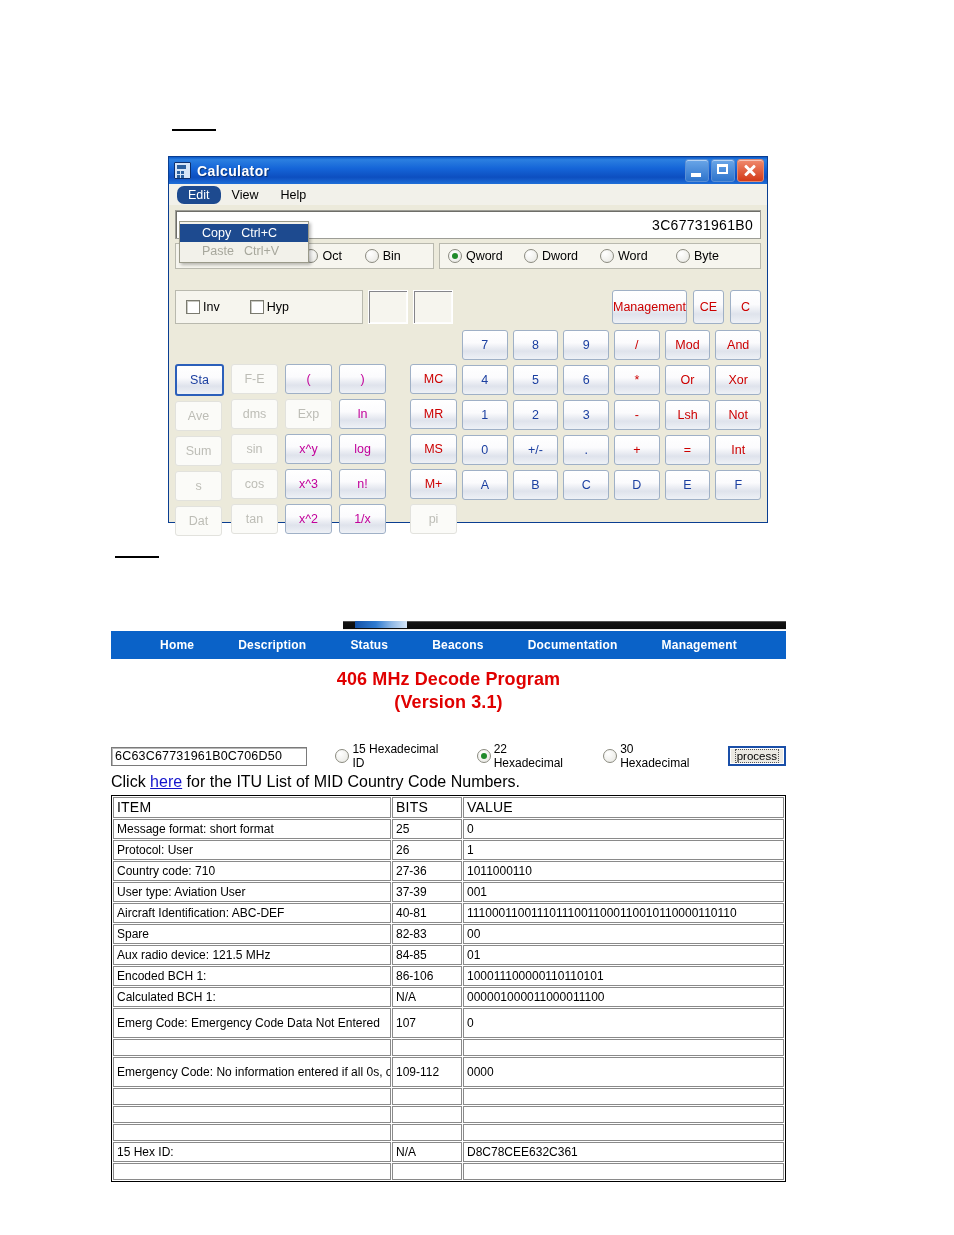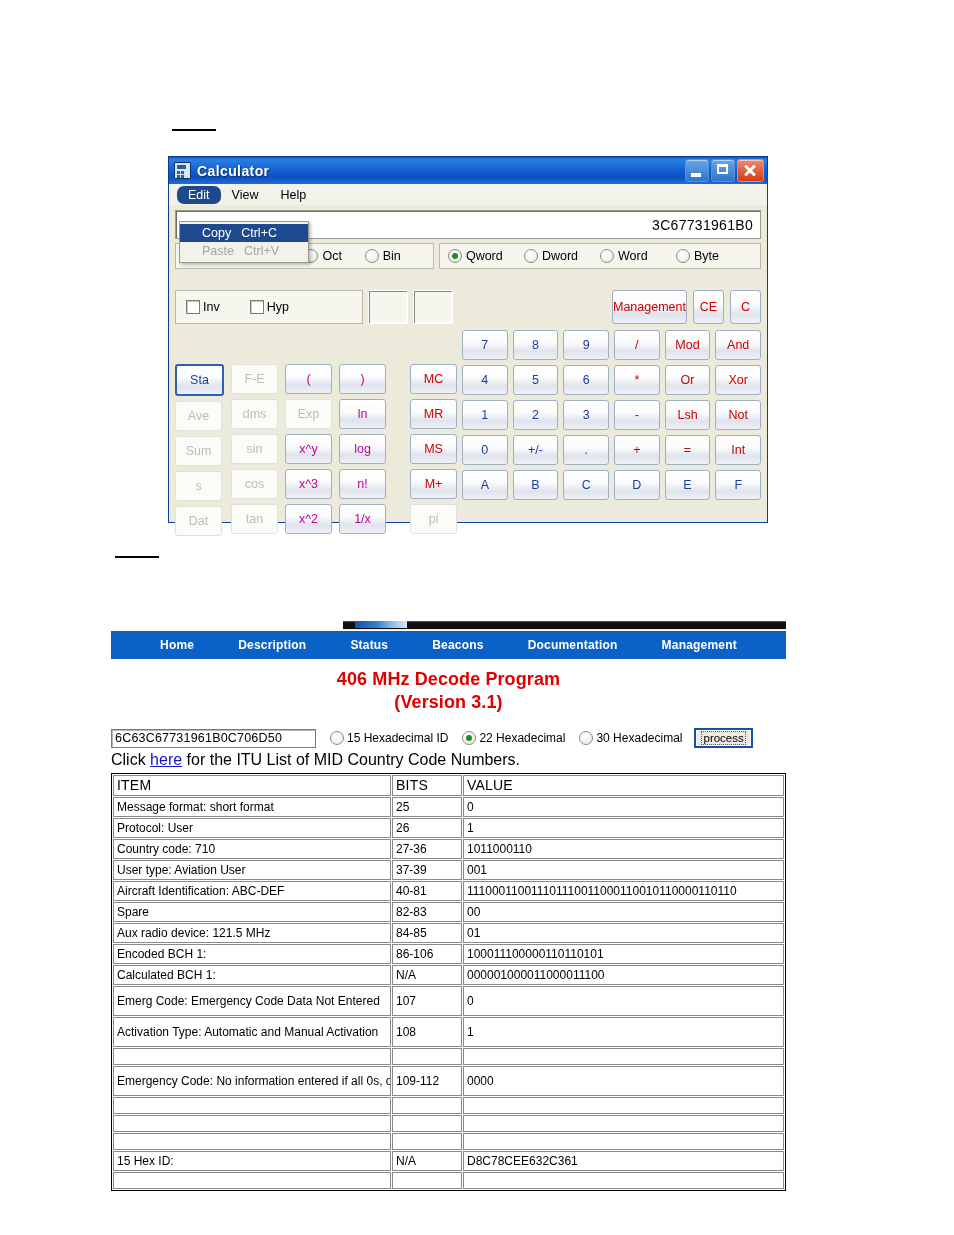--- a/index.html
+++ b/index.html
@@ -142,21 +142,21 @@
     justify-content:center;gap:0;
   }
   .navitem{
     color:#fff;font-size:12px;font-weight:bold;letter-spacing:.2px;
     padding:0 22px;
   }
   .wtitle{
     text-align:center;color:#e00000;font-weight:bold;font-size:18px;
     margin-top:9px;line-height:1.28;letter-spacing:.1px;
   }
-  .formrow{display:flex;align-items:center;margin-top:14px;gap:0;}
+  .formrow{display:flex;align-items:center;margin-top:28px;gap:14px;}
   .hexinput{
     width:205px;height:19px;border:1px solid #7a7a7a;background:#fff;
     font-family:"Liberation Sans",sans-serif;font-size:12.5px;
     padding:0 3px;box-sizing:border-box;color:#000;letter-spacing:.2px;
     box-shadow:inset 1px 1px 0 #b8b8b8;
   }
   .wrad{display:flex;align-items:center;font-size:12px;color:#000;margin-left:14px;}
   .wrad .rdot{margin-right:3px;}
   .procbtn{
     margin-left:12px;font-size:11.5px;padding:1px 5px;color:#000;
@@ -459,25 +459,20 @@
         <tr class="r-norm">
           <td class="c-item">Calculated BCH 1:</td>
           <td class="c-bits">N/A</td>
           <td class="c-val">000001000011000011100</td>
         </tr>
         <tr class="r-tall">
           <td class="c-item wrap">Emerg Code: Emergency Code Data Not Entered</td>
           <td class="c-bits">107</td>
           <td class="c-val">0</td>
         </tr>
-        <tr class="r-tall">
-          <td class="c-item wrap">Activation Type: Automatic and Manual Activation</td>
-          <td class="c-bits">108</td>
-          <td class="c-val">1</td>
-        </tr>
         <tr class="r-empty">
           <td class="c-item"></td>
           <td class="c-bits"></td>
           <td class="c-val"></td>
         </tr>
         <tr class="r-tall">
           <td class="c-item wrap">Emergency Code: No information entered if all 0s, otherwise Nationally assigned</td>
           <td class="c-bits">109-112</td>
           <td class="c-val">0000</td>
         </tr>

